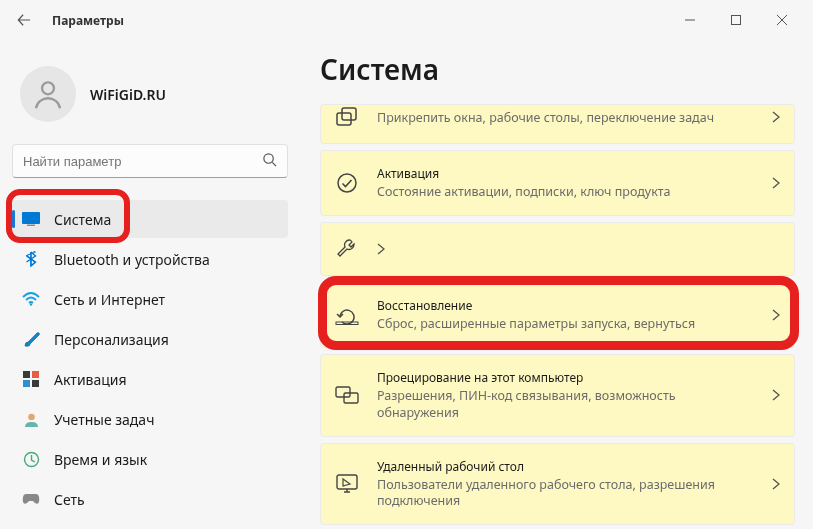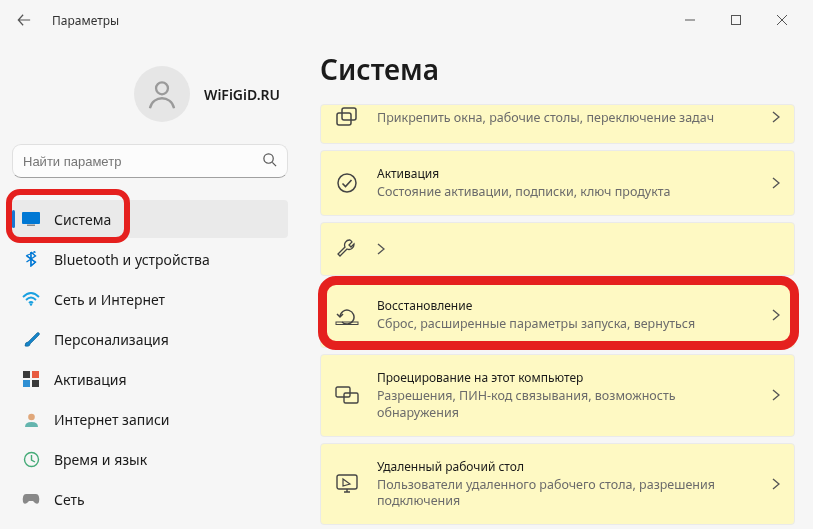--- a/index.html
+++ b/index.html
@@ -20,20 +20,21 @@
   .titlebar .back {
     width: 32px; height: 32px;
     display:flex; align-items:center; justify-content:center;
     color:#555;
     border-radius:4px;
   }
   .titlebar .title {
     margin-left: 12px;
     font-size: 12px;
     color: #333;
+    font-weight: bold;
   }
   .window-controls {
     margin-left: auto;
     display:flex;
   }
   .window-controls .wc {
     width: 46px; height: 32px;
     display:flex; align-items:center; justify-content:center;
     color:#555;
   }
@@ -46,38 +47,37 @@
     padding: 12px 12px 0 12px;
     display:flex;
     flex-direction:column;
     gap: 2px;
   }
   .profile {
     display:flex;
     align-items:center;
     gap:14px;
     padding: 14px 8px 20px 8px;
-    justify-content: flex-end;
   }
   .avatar {
     width:56px; height:56px;
     border-radius:50%;
     background:#e6e6e6;
     display:flex; align-items:center; justify-content:center;
   }
   .profile-name {
     font-weight:600;
     font-size:14px;
   }
   .searchbox {
     height:34px;
     background:#fcfcfc;
     border:1px solid #e0e0e0;
     border-bottom:1px solid #a0a0a0;
-    border-radius:9px;
+    border-radius:4px;
     display:flex;
     align-items:center;
     padding: 0 10px;
     margin-bottom: 20px;
   }
   .searchbox input {
     flex:1;
     border:none;
     outline:none;
     background:transparent;
@@ -257,21 +257,21 @@
       <span>Активация</span>
     </div>
 
     <div class="nav-item">
       <span class="nav-icon">
         <svg width="17" height="17" viewBox="0 0 17 17">
             <circle cx="8.5" cy="6" r="3.3" fill="#e0a77a"></circle>
             <path d="M2 16 Q2 11 8.5 11 Q15 11 15 16 Z" fill="#64b5ae"></path>
           </svg>
       </span>
-      <span>Интернет записи</span>
+      <span>Учетные задач</span>
     </div>
 
     <div class="nav-item">
       <span class="nav-icon">
         <svg width="17" height="17" viewBox="0 0 17 17">
             <circle cx="8.5" cy="8.5" r="7" fill="none" stroke="#4a7" stroke-width="1.4"></circle>
             <path d="M8.5 4 V9 L12 11" fill="none" stroke="#4a7" stroke-width="1.4"></path>
           </svg>
       </span>
       <span>Время и язык</span>

